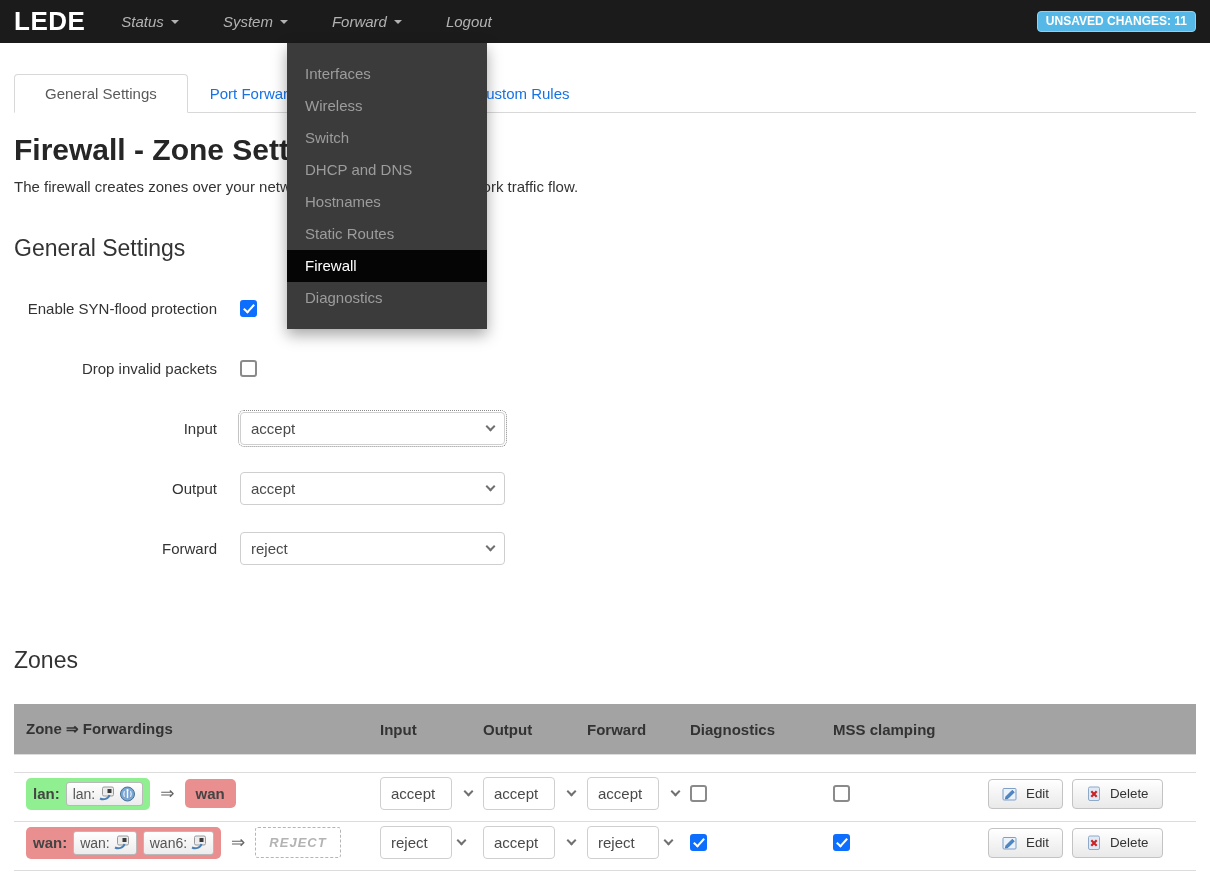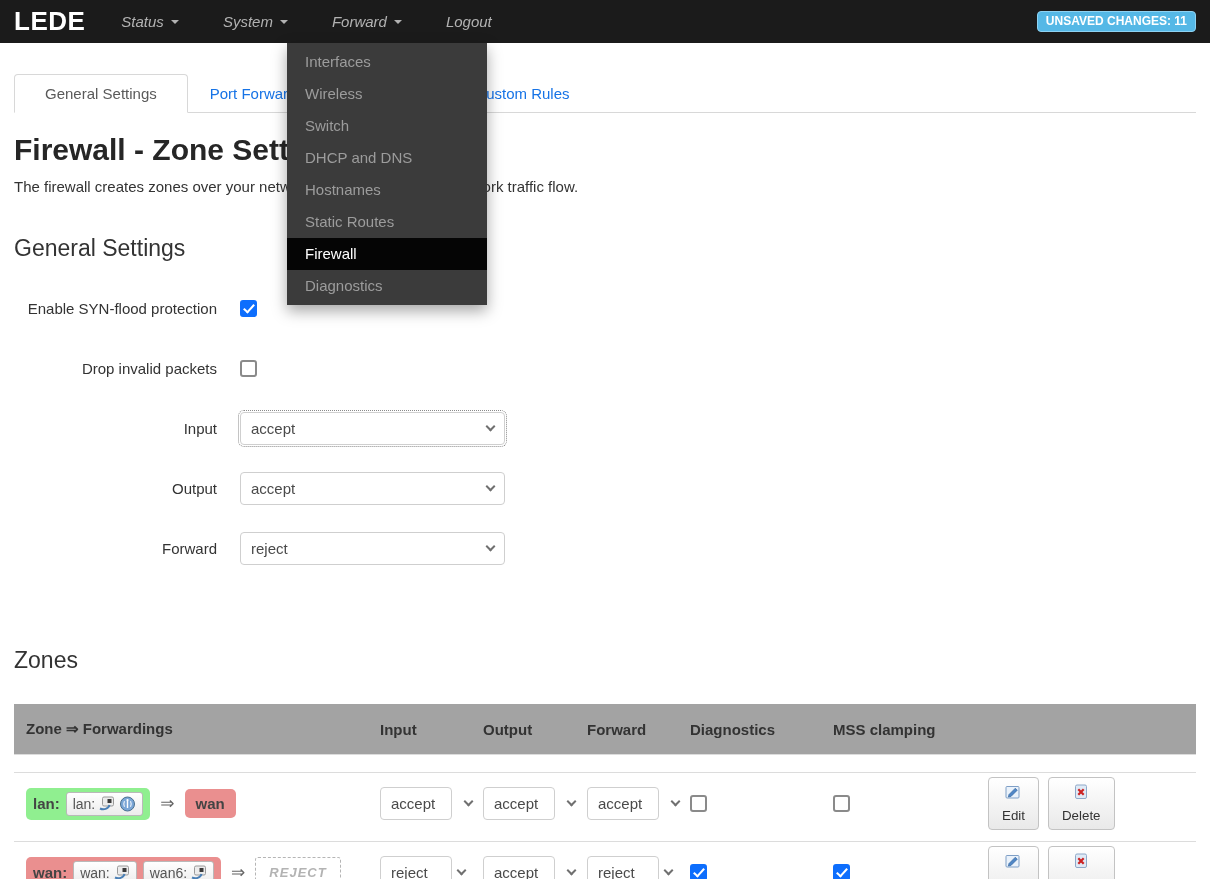--- a/index.html
+++ b/index.html
@@ -10,21 +10,21 @@
   .navbar { height:43px; background:#1b1b1b; display:flex; align-items:center; padding:0 14px; position:relative; z-index:10; }
   .brand { color:#fff; font-size:26px; font-weight:bold; margin-right:14px; letter-spacing:0.5px; cursor:pointer; }
   .nav-items { display:flex; align-items:flex-start; height:100%;font-style:italic; }
   .nav-item { color:#b2b2b2; padding:0 22px; height:100%; display:flex; align-items:center; cursor:pointer; }
   .caret { display:inline-block; width:0; height:0; border-left:4px solid transparent; border-right:4px solid transparent;
            border-top:4px solid #b2b2b2; margin-left:7px; }
   .unsaved-badge { margin-left:auto; background:#55b8e6; border:1px solid #8ed2f2; color:#fff; font-weight:bold;
            font-size:12px; padding:2px 8px 3px; border-radius:4px; cursor:pointer; }
 
   
-  .menu-dropdown { position:absolute; left:287px; top:43px; width:200px; background:#3b3b3b; padding:3px 0;
+  .menu-dropdown { position:absolute; left:287px; top:43px; width:200px; background:#3b3b3b; padding:15px 0;
            z-index:100; box-shadow:0 6px 14px rgba(0,0,0,0.35); }
   .menu-item { padding:7px 18px; color:#9c9c9c; line-height:18px; cursor:pointer; }
   .menu-item.active { background:#050505; color:#fff; }
 
   
   .content { padding:0 14px; position:relative; z-index:1; }
 
   .tabs { margin-top:27px; border-bottom:1px solid #d8d8d8; display:flex; align-items:flex-end; height:43px; }
   .tab-active { border:1px solid #d8d8d8; border-bottom:1px solid #fff; margin-bottom:-1px; background:#fff;
            border-radius:4px 4px 0 0; padding:10px 30px; color:#5a5a5a; cursor:default; }
@@ -70,22 +70,22 @@
   .zone-badge.green { background:#90ef90; }
   .zone-badge.red { background:#ea8f8f; }
   .net-box { background:linear-gradient(#ffffff,#ececec); border:1px solid #b9b9b9; border-radius:3px;
            padding:3px 6px; font-weight:normal; color:#555; font-size:14px; display:inline-flex; align-items:center; gap:4px; }
   .net-box svg { display:block; }
   .fwd-arrow { color:#666; margin:0 10px; font-size:17px; }
   .target-badge { background:#ea8f8f; padding:6px 11px; border-radius:5px; font-weight:bold; color:#444; }
   .reject-box { border:1px dashed #b5b5b5; border-radius:3px; padding:7px 13px; color:#b3b3b3;
            font-weight:bold; font-style:italic; font-size:13px; letter-spacing:1px; }
 
-  .btn { display:inline-flex; align-items:center; gap:8px; background:linear-gradient(#ffffff,#e9e9e9);
-           border:1px solid #c3c3c3; border-radius:4px; padding:6px 13px; color:#333; cursor:pointer;flex-direction:column; }
+  .btn { display:inline-flex; gap:8px; background:linear-gradient(#ffffff,#e9e9e9);
+           border:1px solid #c3c3c3; border-radius:4px; padding:6px 13px; color:#333; cursor:pointer; }
   .btn svg { display:block; }
 </style>
 </head>
 <body>
 
 <div class="navbar">
   <div class="brand">LEDE</div>
   <div class="nav-items" id="nav-items">
       <div class="nav-item">
         <span>Status</span>

